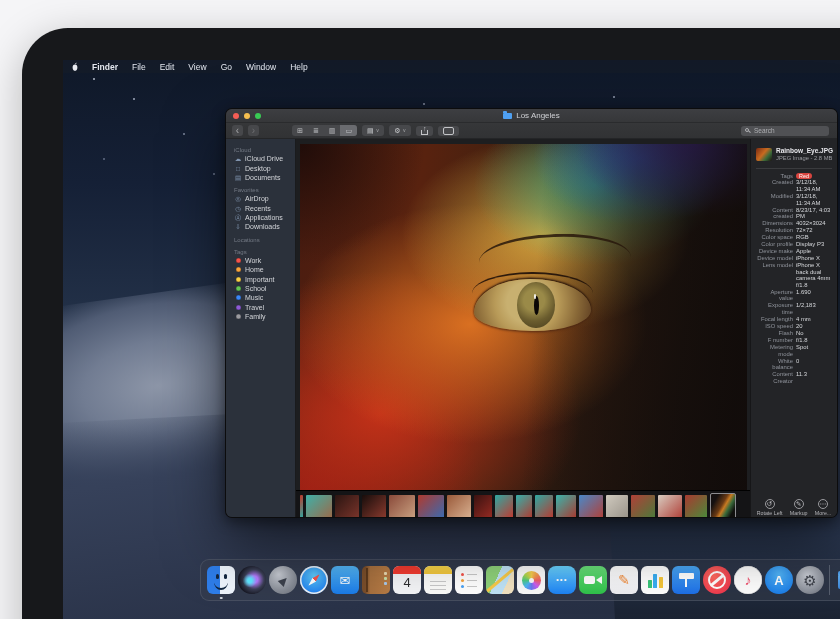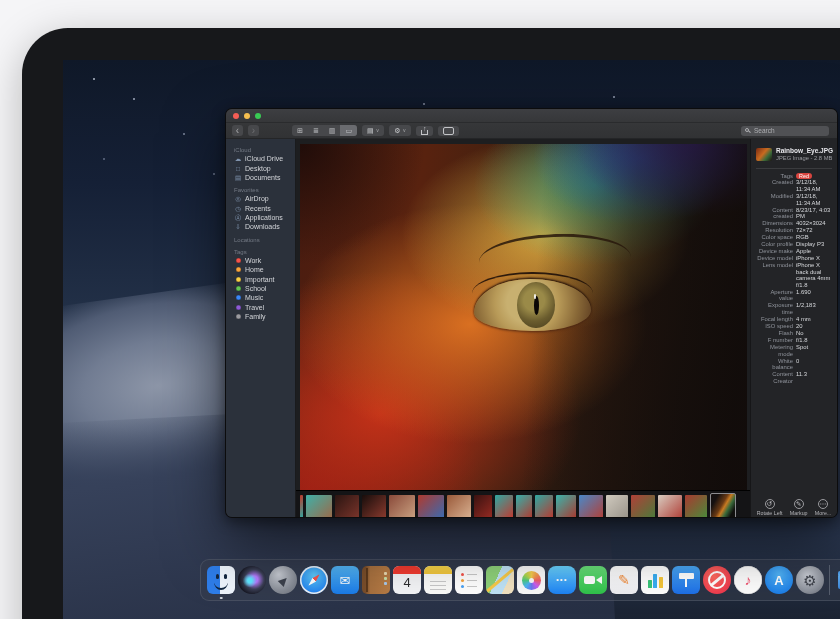--- a/index.html
+++ b/index.html
@@ -200,26 +200,38 @@
 </head>
 <body>
 
 <div class="canvas">
   <div class="bezel"></div>
   <div class="screen">
     <div class="stars"></div>
     <div class="dune-far"></div>
     <div class="dune-near"></div>
 
+    <div class="menubar">
+      <span class="apple">
+        <svg width="8" height="10" viewBox="0 0 10 12">
+            <path d="M5 3 C3 3 2 4.5 2 6.5 C2 9 3.5 10.8 5 10.8 C6.5 10.8 8 9 8 6.5 C8 4.5 7 3 5 3 Z M5.2 2.5 C5.2 1.4 6.1 0.7 7 0.7 C7 1.8 6.1 2.5 5.2 2.5 Z" fill="#e8eaf0"></path>
+          </svg>
+      </span>
+      <span id="menu-items"><span class="menu-item bold">Finder</span><span class="menu-item">File</span><span class="menu-item">Edit</span><span class="menu-item">View</span><span class="menu-item">Go</span><span class="menu-item">Window</span><span class="menu-item">Help</span></span>
+    </div>
 
     <div class="window">
       <div class="titlebar">
         <span class="tl red"></span>
         <span class="tl yel"></span>
         <span class="tl grn"></span>
+        <div class="title-wrap">
+          <span class="folder-ic"></span>
+          <span>Los Angeles</span>
+        </div>
       </div>
       <div class="toolbar">
         <span class="nav-btn">‹</span>
         <span class="nav-btn dim">›</span>
         <span class="seg">
           <span>⊞</span>
           <span>≣</span>
           <span>▥</span>
           <span class="sel">▭</span>
         </span>

